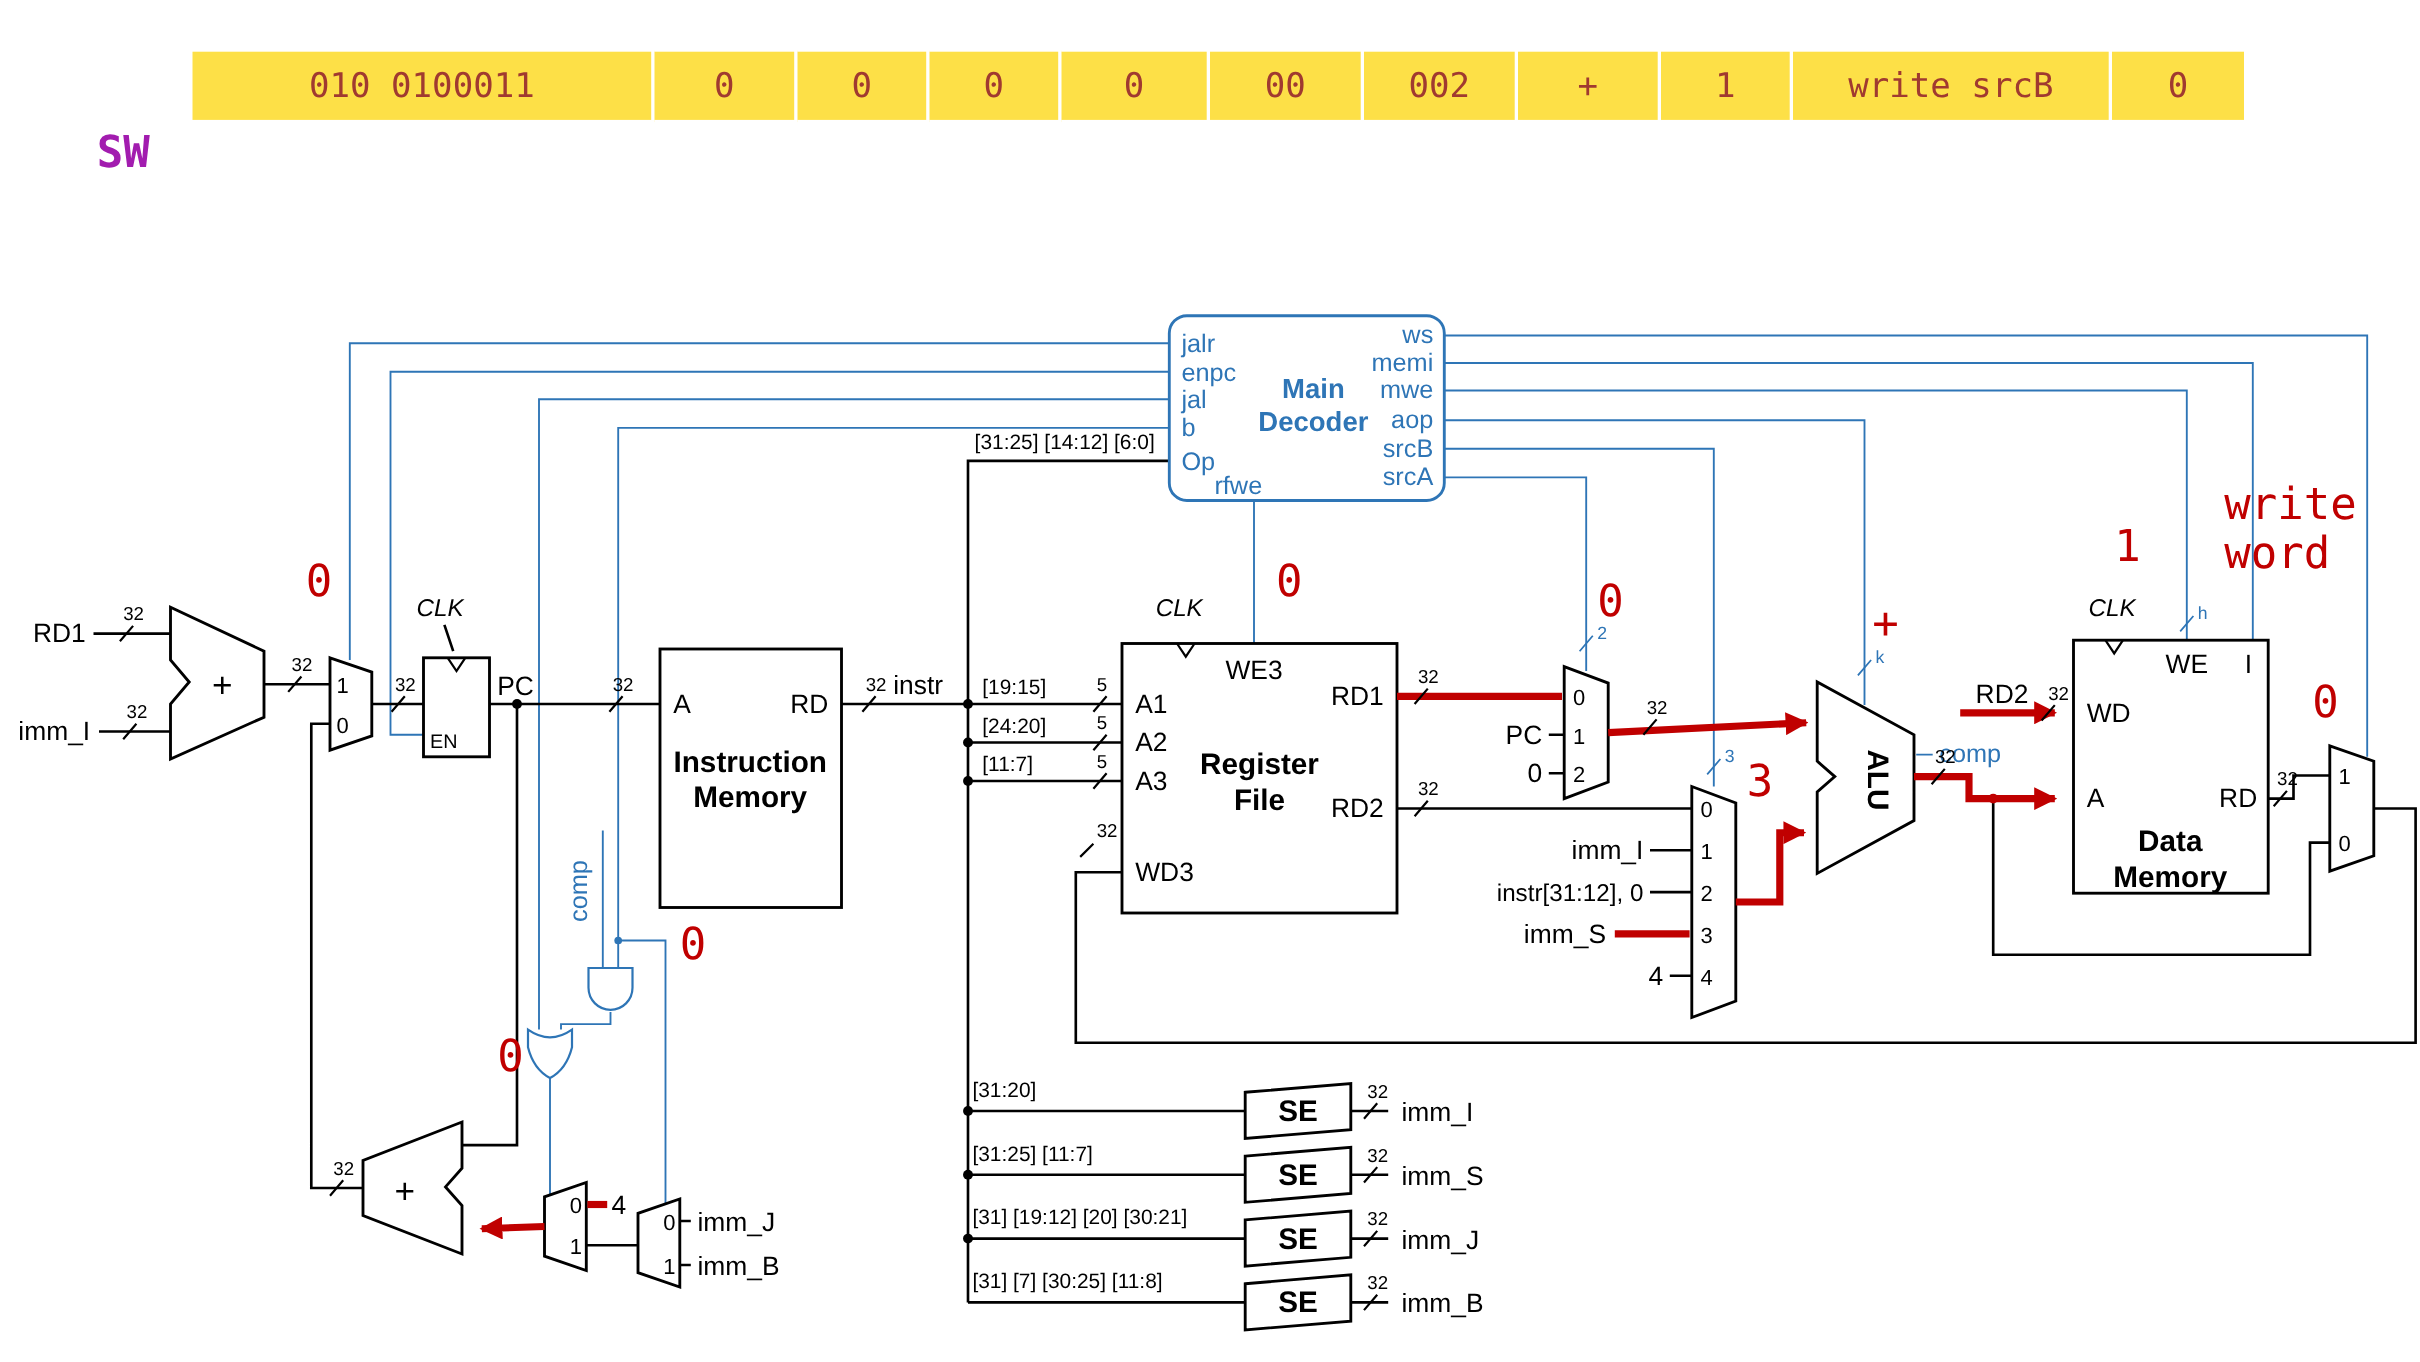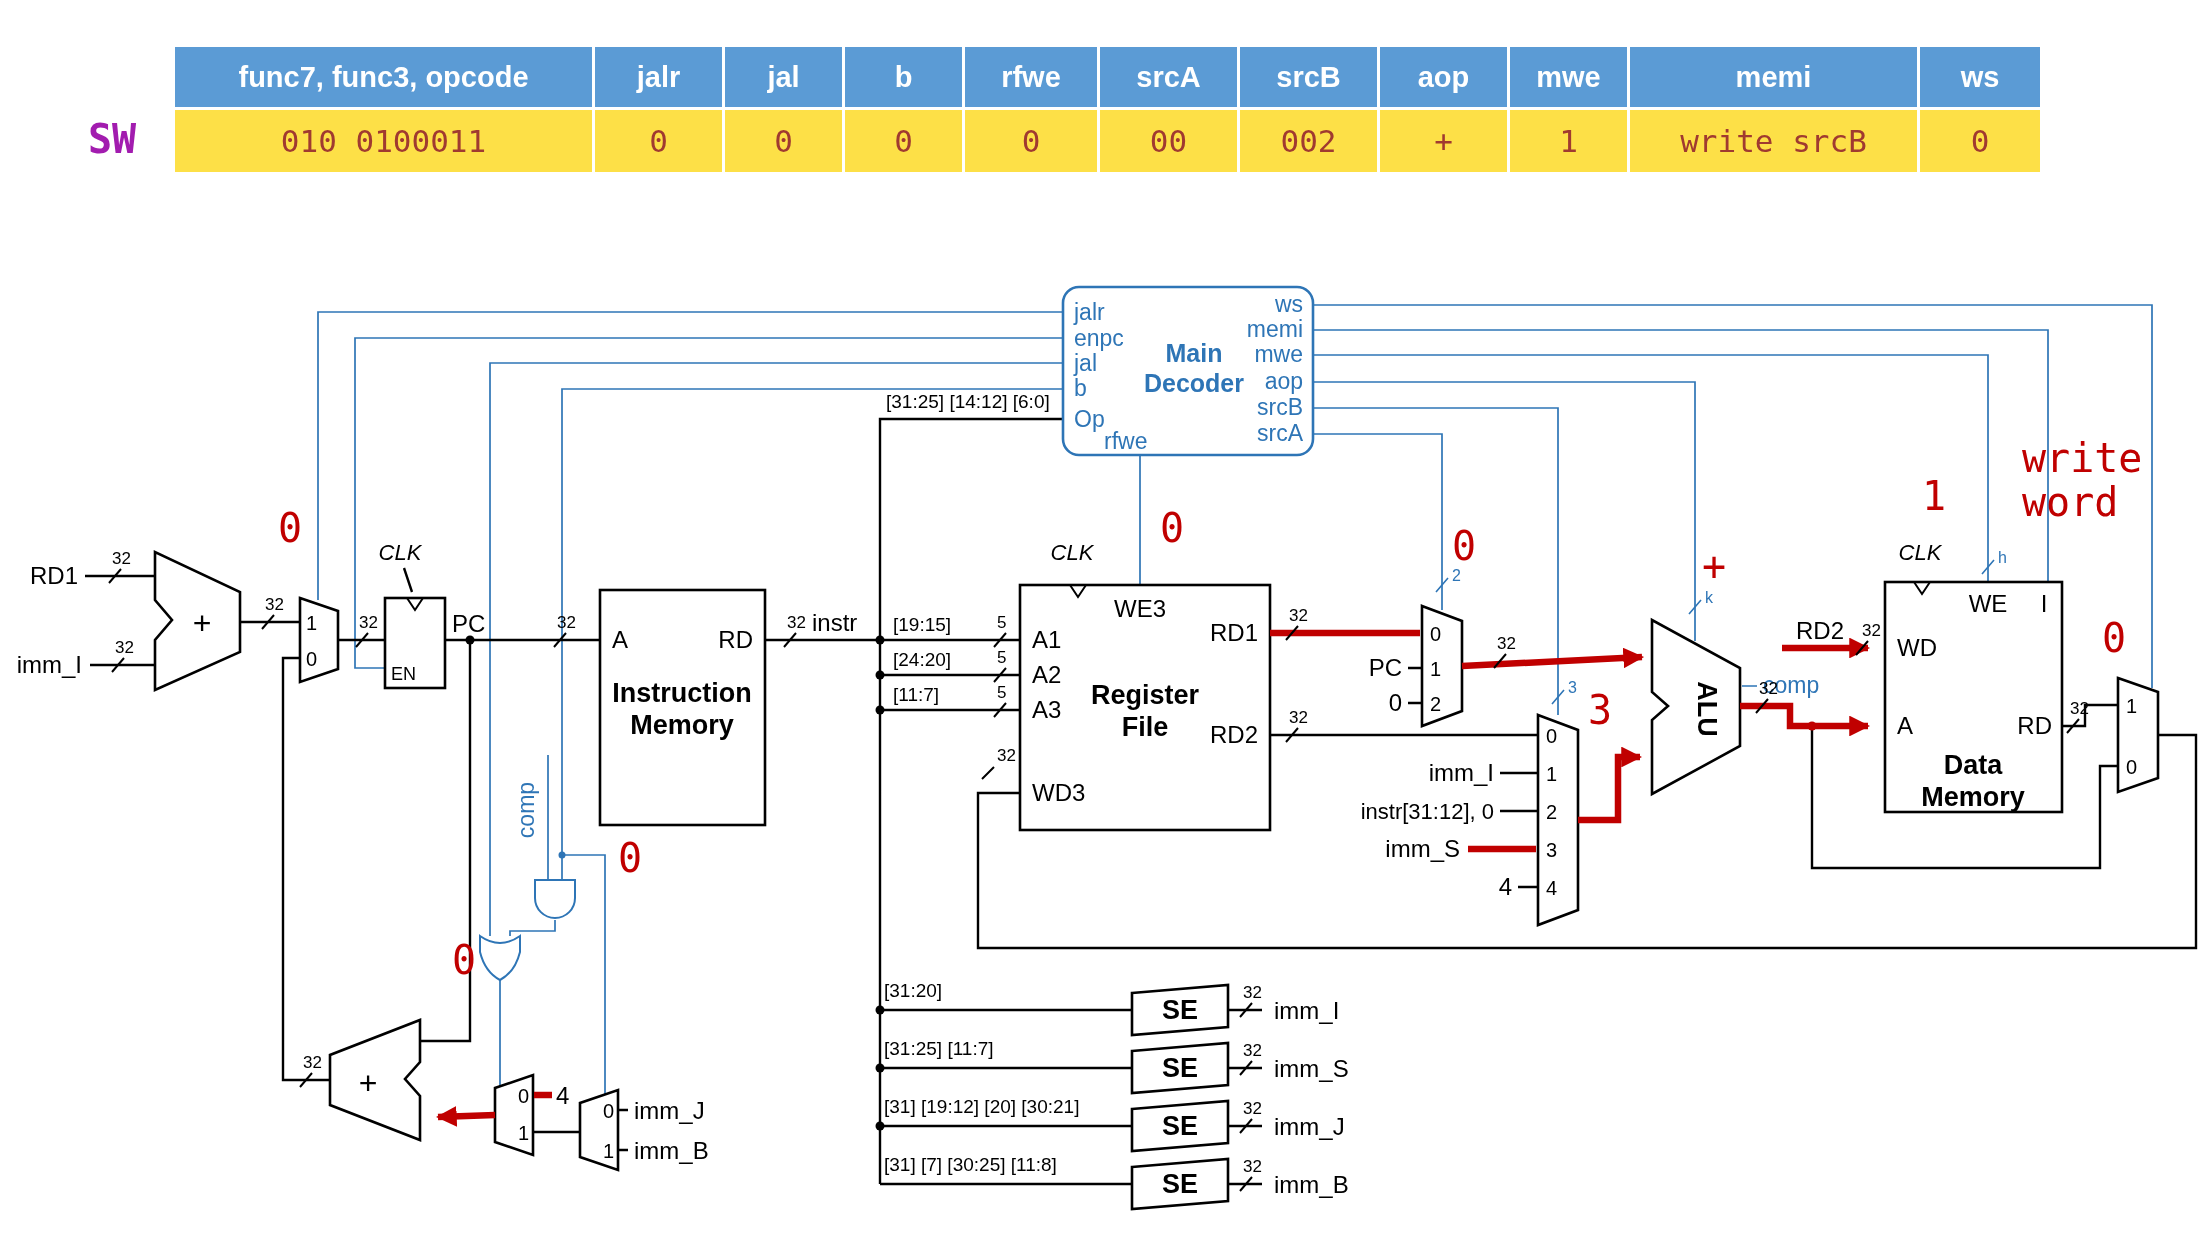--- a/index.html
+++ b/index.html
@@ -40,33 +40,20 @@
         <col style="width:120px">
       <col style="width:135px">
         <col style="width:140px">
         <col style="width:140px">
         <col style="width:130px">
       <col style="width:120px">
         <col style="width:290px">
         <col style="width:123px">
     </colgroup>
     <tbody>
-        <tr>
-      <th>func7, func3, opcode</th>
-      <th>jalr</th>
-      <th>jal</th>
-      <th>b</th>
-      <th>rfwe</th>
-      <th>srcA</th>
-      <th>srcB</th>
-      <th>aop</th>
-      <th>mwe</th>
-      <th>memi</th>
-      <th>ws</th>
-    </tr>
     <tr>
       <td>010 0100011</td>
       <td>0</td>
       <td>0</td>
       <td>0</td>
       <td>0</td>
       <td>00</td>
       <td>002</td>
       <td>+</td>
       <td>1</td>

